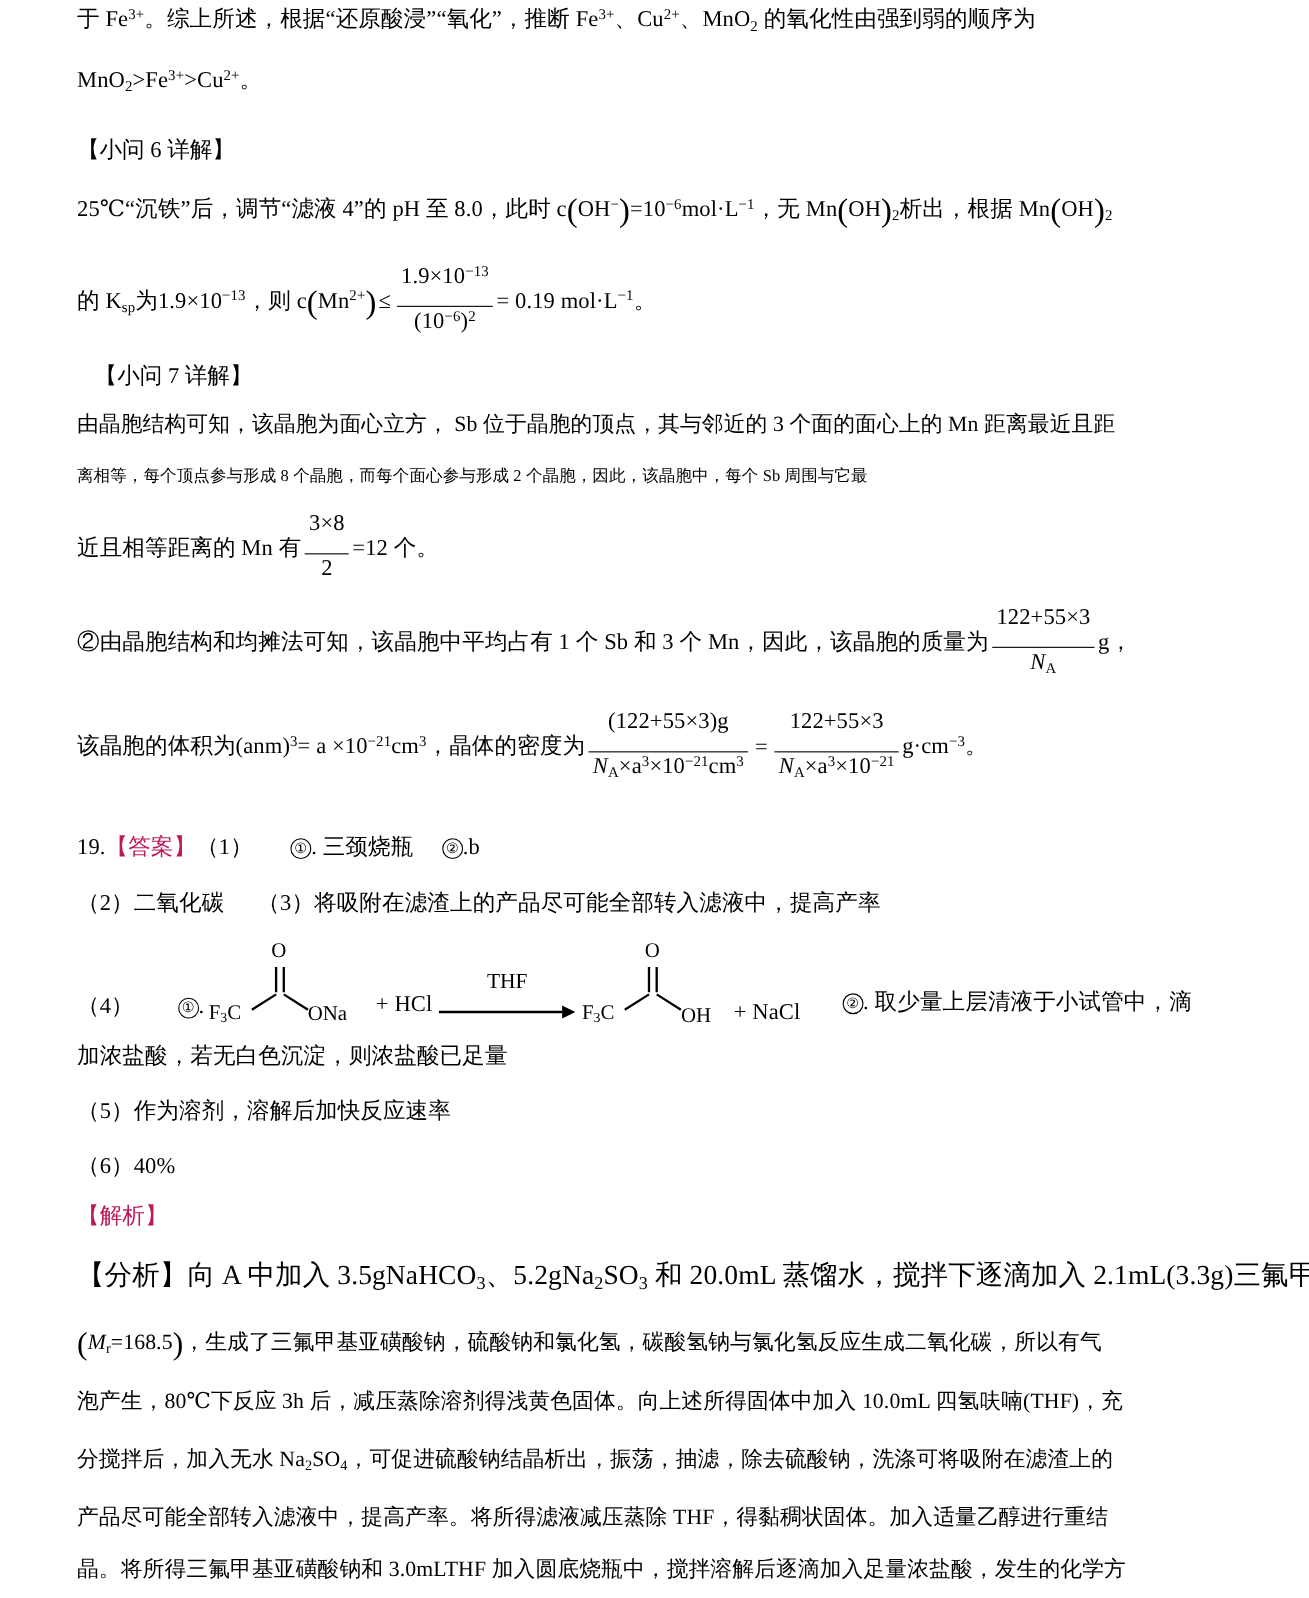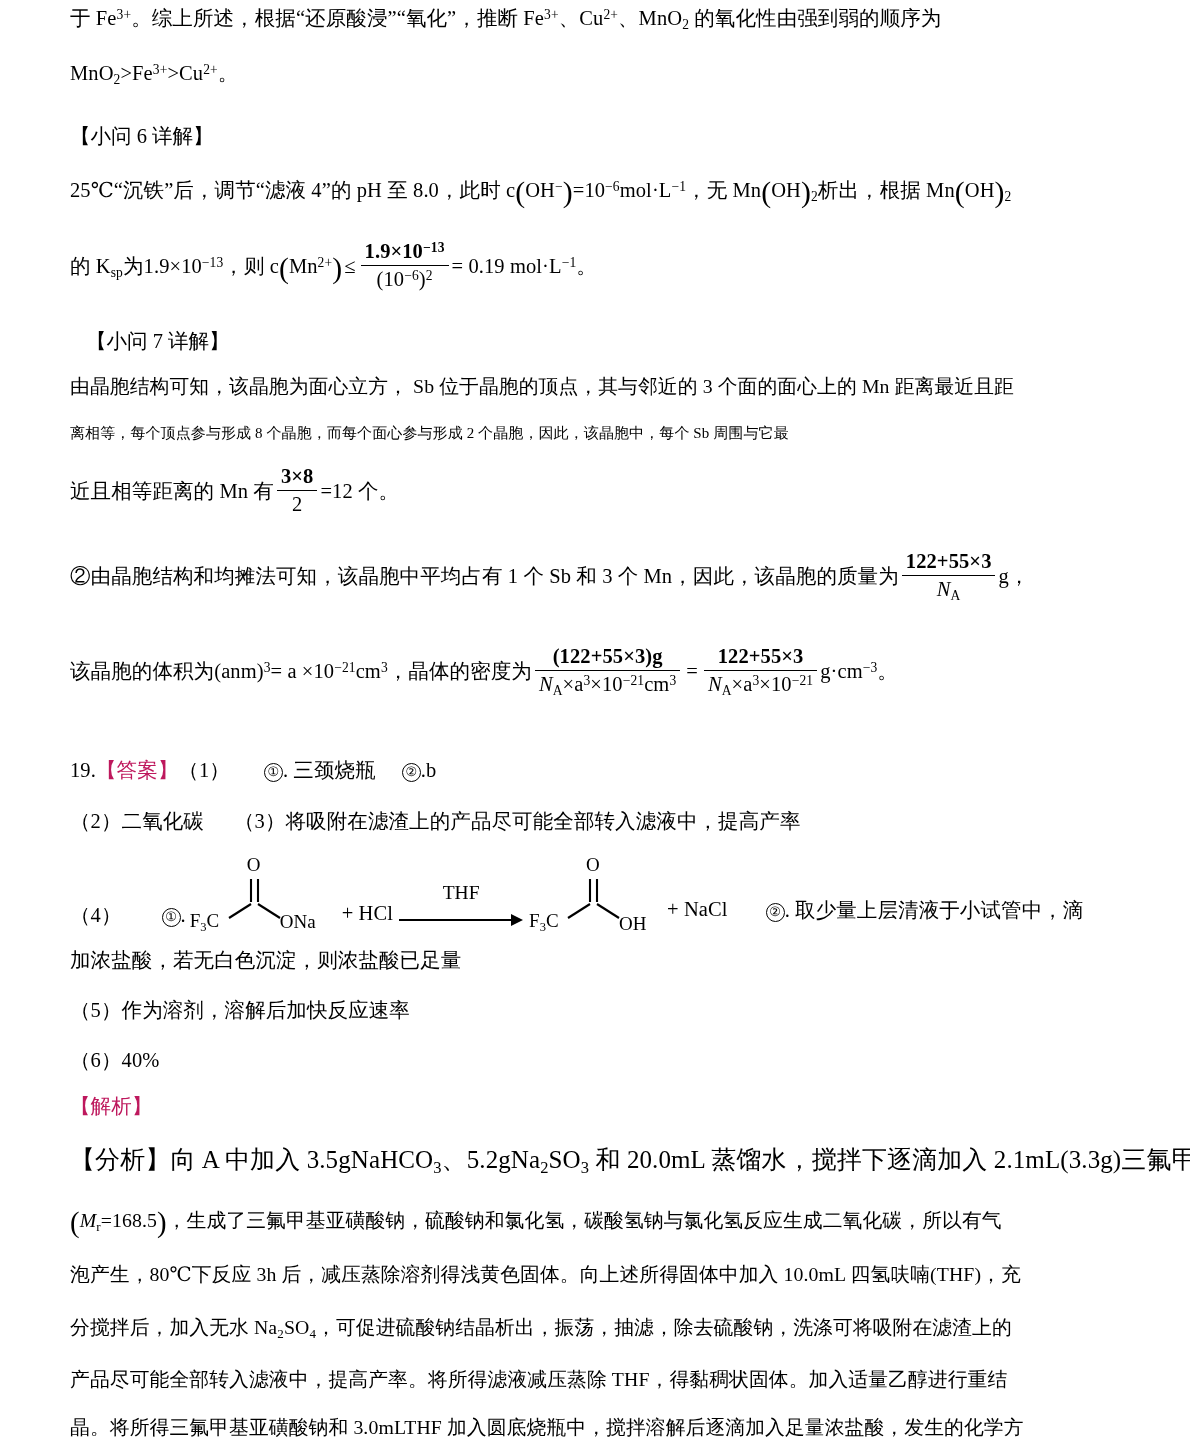--- a/index.html
+++ b/index.html
@@ -58,23 +58,22 @@
     display: inline-block;
     vertical-align: middle;
     text-align: center;
     line-height: 1.12;
     margin: 0 3px;
     position: relative;
     top: -0.15em;
   }
   .frac > .num {
     display: block;
-    padding: 0 4px 2px 4px;
+    padding: 0 4px 15px 4px;
     border-bottom: 1.4px solid #000;
-    font-weight: bold;
   }
   .frac > .den {
     display: block;
     padding: 2px 4px 0 4px;
   }
   .paren-big {
     font-size: 1.45em;
     vertical-align: -0.16em;
     font-family: "Liberation Serif", serif;
   }
@@ -214,21 +213,21 @@
         <line x1="61" y1="44" x2="61" y2="21" stroke="#000" stroke-width="2.1"></line>
         <line x1="68" y1="44" x2="68" y2="21" stroke="#000" stroke-width="2.1"></line>
         <line x1="61" y1="46" x2="39" y2="60" stroke="#000" stroke-width="2.1"></line>
         <line x1="68" y1="46" x2="90" y2="60" stroke="#000" stroke-width="2.1"></line>
       </svg>
       <span class="lbl" style="left:57px; top:-4px;">O</span>
       <span class="lbl" style="left:0px; top:52px;"><span>F</span><sub>3</sub><span>C</span></span>
       <span class="lbl" style="left:90px; top:55px;">OH</span>
     </span>
 
-    <span class="line" style="display:inline-block; vertical-align:middle; position:relative; top:14px;">+ NaCl</span>
+    <span class="line" style="display:inline-block; vertical-align:middle; position:relative; top:25px;">+ NaCl</span>
     <span style="display:inline-block;width:30px;"></span>
     <span class="line" style="display:inline-block; vertical-align:middle; position:relative; top:16px;"><span class="circnum">②</span><span>. 取少量上层清液于小试管中，滴</span></span>
   </div>
 
   <div class="row line" style="top:950px;text-align:right;">加浓盐酸，若无白色沉淀，则浓盐酸已足量</div>
   <div class="row line" style="top:1000px;">（5）作为溶剂，溶解后加快反应速率</div>
   <div class="row line" style="top:1050px;">（6）40%</div>
 
   <div class="row line blue" style="top:1096px;">【解析】</div>
 

